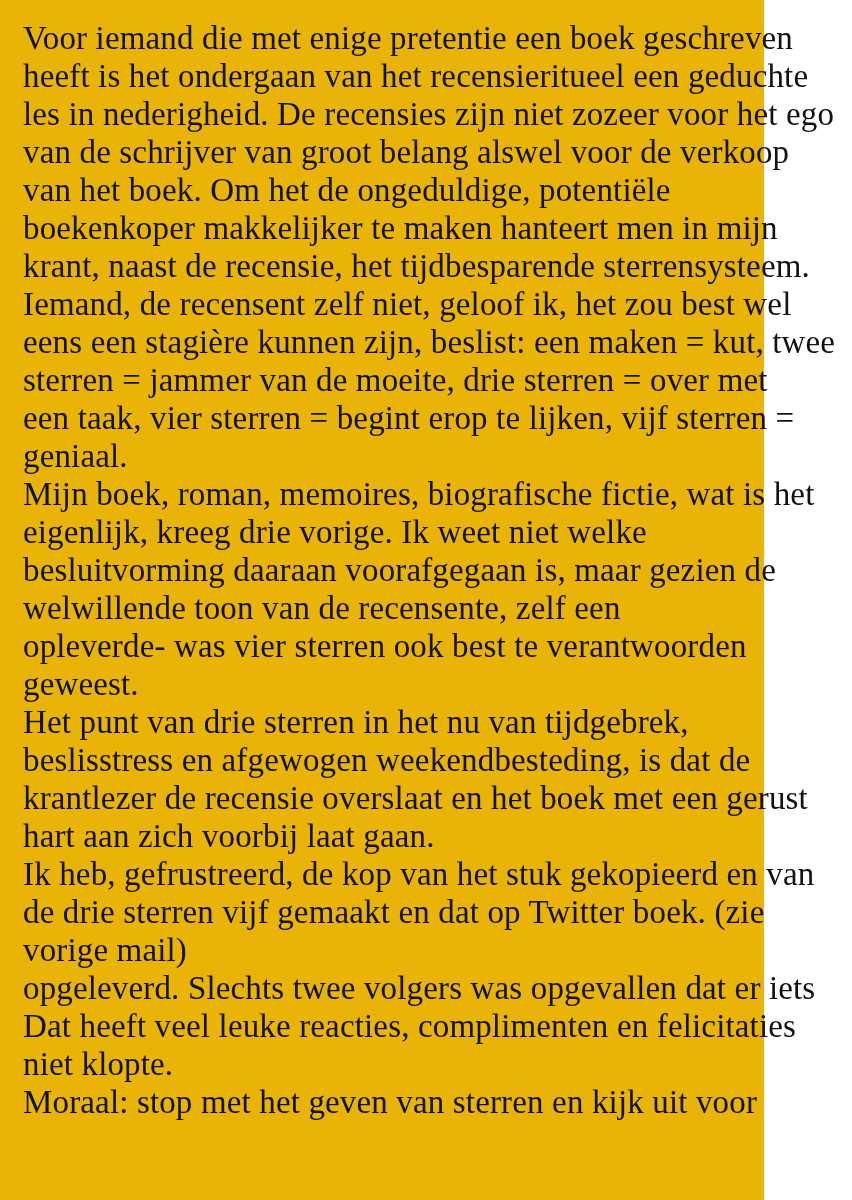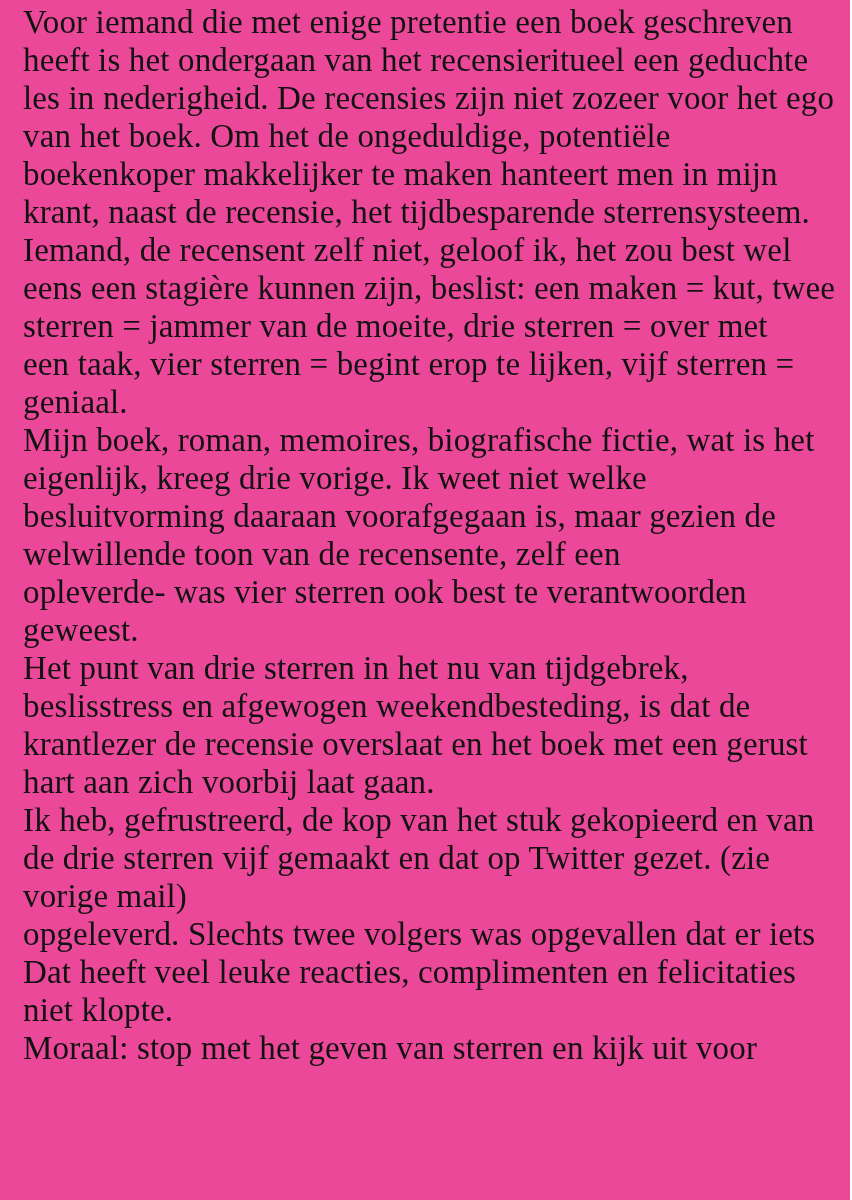--- a/index.html
+++ b/index.html
@@ -7,24 +7,24 @@
     padding: 0;
     background: #ffffff;
   }
   body {
     width: 852px;
     height: 1200px;
     overflow: hidden;
   }
   .page {
     box-sizing: border-box;
-    width: 850px;
+    width: 764px;
     height: 1200px;
-    padding: 3px 12px 0 23px;
-    background: #ec4899;
+    padding: 19px 12px 0 23px;
+    background: #eab308;
   }
   .doc-text {
     font-family: "Liberation Serif", "DejaVu Serif", serif;
     font-size: 33px;
     line-height: 38px;
     letter-spacing: 0.15px;
     color: #121212;
     text-rendering: optimizeLegibility;
   }
   .line {
@@ -33,39 +33,40 @@
   }
 </style>
 </head>
 <body>
 
 <main class="page">
   <article class="doc-text">
     <div class="line">Voor iemand die met enige pretentie een boek geschreven</div>
     <div class="line">heeft is het ondergaan van het recensieritueel een geduchte</div>
     <div class="line">les in nederigheid. De recensies zijn niet zozeer voor het ego</div>
+    <div class="line">van de schrijver van groot belang alswel voor de verkoop</div>
     <div class="line">van het boek. Om het de ongeduldige, potentiële</div>
     <div class="line">boekenkoper makkelijker te maken hanteert men in mijn</div>
     <div class="line">krant, naast de recensie, het tijdbesparende sterrensysteem.</div>
     <div class="line">Iemand, de recensent zelf niet, geloof ik, het zou best wel</div>
     <div class="line">eens een stagière kunnen zijn, beslist: een maken = kut, twee</div>
     <div class="line">sterren = jammer van de moeite, drie sterren = over met</div>
     <div class="line">een taak, vier sterren = begint erop te lijken, vijf sterren =</div>
     <div class="line">geniaal.</div>
     <div class="line">Mijn boek, roman, memoires, biografische fictie, wat is het</div>
     <div class="line">eigenlijk, kreeg drie vorige. Ik weet niet welke</div>
     <div class="line">besluitvorming daaraan voorafgegaan is, maar gezien de</div>
     <div class="line">welwillende toon van de recensente, zelf een</div>
     <div class="line">opleverde- was vier sterren ook best te verantwoorden</div>
     <div class="line">geweest.</div>
     <div class="line">Het punt van drie sterren in het nu van tijdgebrek,</div>
     <div class="line">beslisstress en afgewogen weekendbesteding, is dat de</div>
     <div class="line">krantlezer de recensie overslaat en het boek met een gerust</div>
     <div class="line">hart aan zich voorbij laat gaan.</div>
     <div class="line">Ik heb, gefrustreerd, de kop van het stuk gekopieerd en van</div>
-    <div class="line">de drie sterren vijf gemaakt en dat op Twitter gezet. (zie</div>
+    <div class="line">de drie sterren vijf gemaakt en dat op Twitter boek. (zie</div>
     <div class="line">vorige mail)</div>
     <div class="line">opgeleverd. Slechts twee volgers was opgevallen dat er iets</div>
     <div class="line">Dat heeft veel leuke reacties, complimenten en felicitaties</div>
     <div class="line">niet klopte.</div>
     <div class="line">Moraal: stop met het geven van sterren en kijk uit voor</div>
   </article>
 </main>
 
 </body></html>

